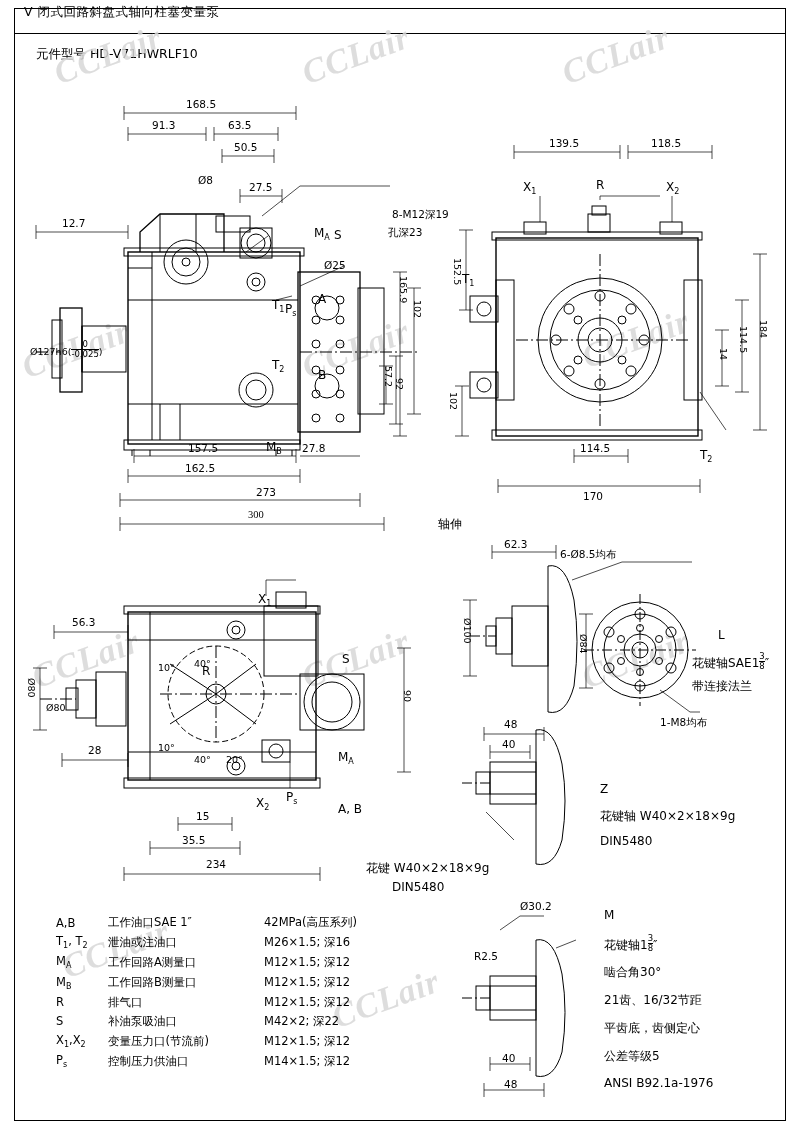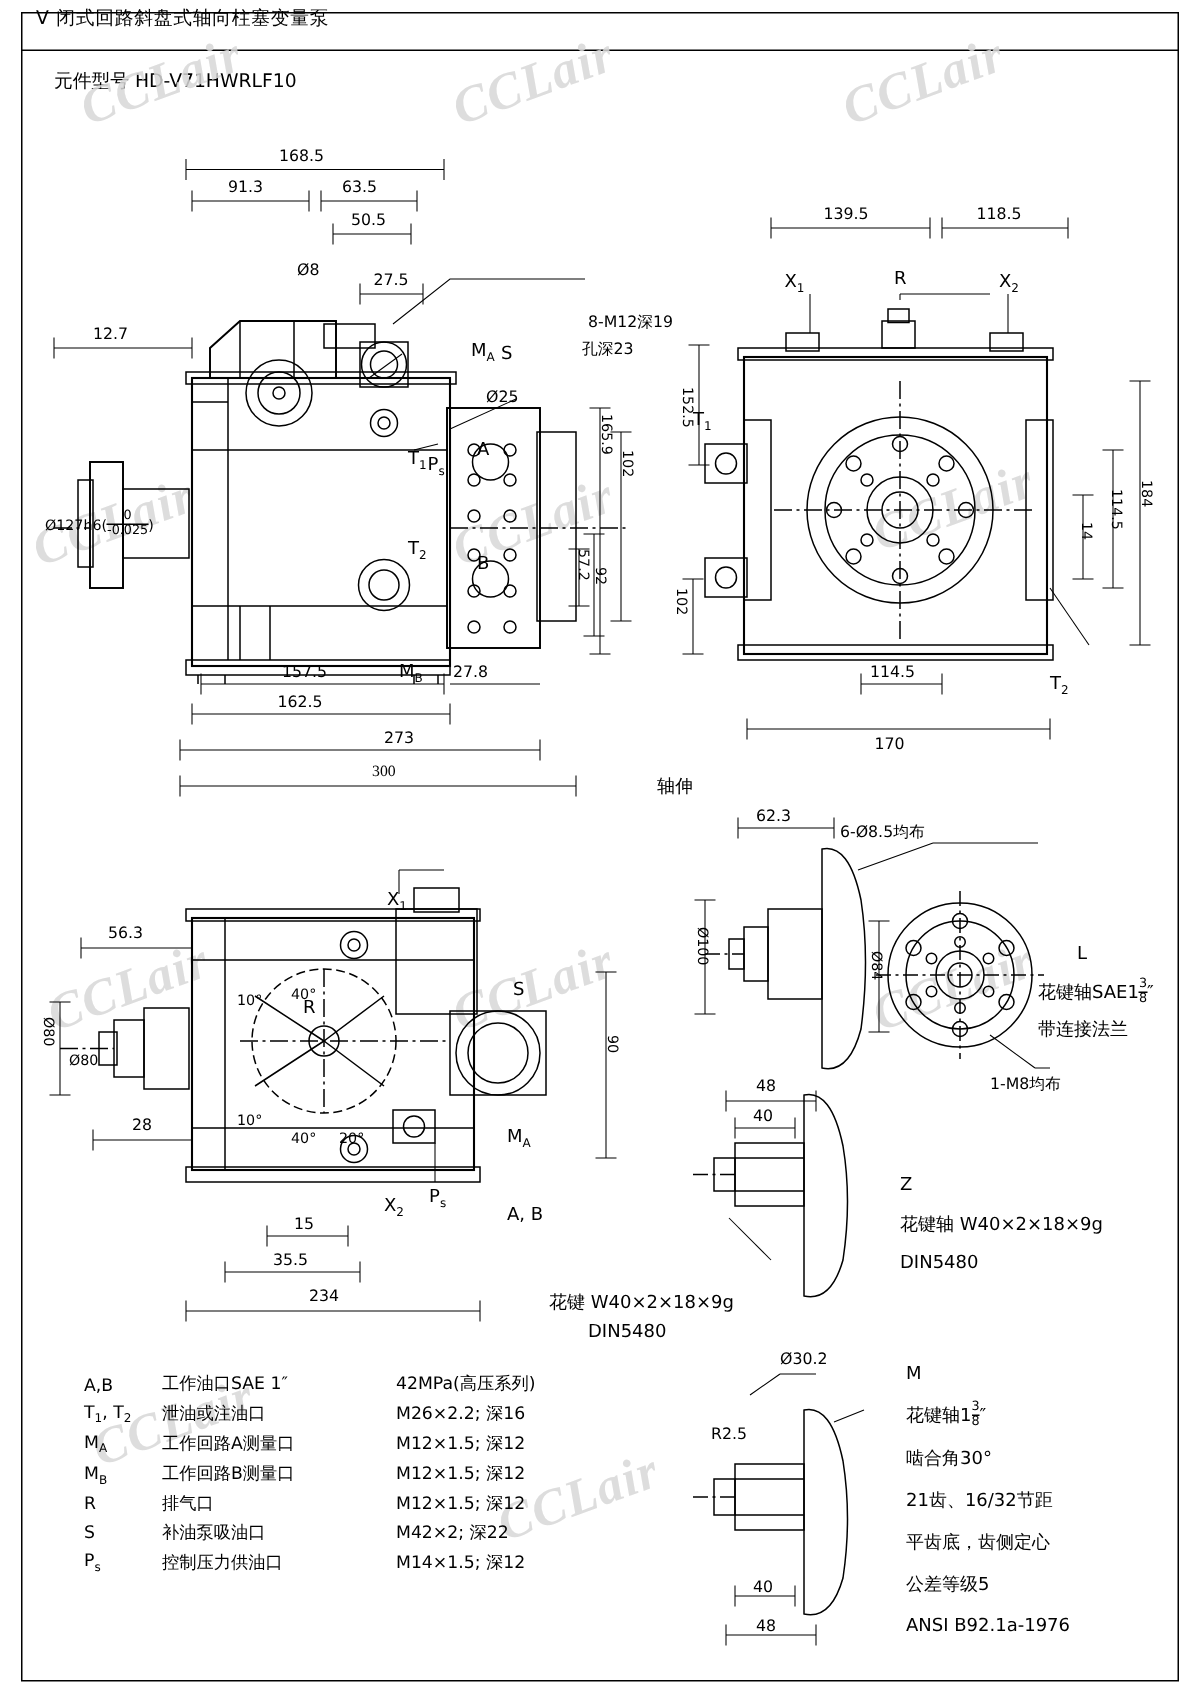--- a/index.html
+++ b/index.html
@@ -375,21 +375,21 @@
   <table class="tbl">
     <tbody>
       <tr>
         <td class="c1">A,B</td>
         <td class="c2">工作油口SAE 1″</td>
         <td class="c3">42MPa(高压系列)</td>
       </tr>
       <tr>
         <td class="c1">T<span class="sub">1</span>, T<span class="sub">2</span></td>
         <td class="c2">泄油或注油口</td>
-        <td class="c3">M26×2.2;  深16</td>
+        <td class="c3">M26×1.5;  深16</td>
       </tr>
       <tr>
         <td class="c1">M<span class="sub">A</span></td>
         <td class="c2">工作回路A测量口</td>
         <td class="c3">M12×1.5;  深12</td>
       </tr>
       <tr>
         <td class="c1">M<span class="sub">B</span></td>
         <td class="c2">工作回路B测量口</td>
         <td class="c3">M12×1.5;  深12</td>
@@ -398,20 +398,25 @@
         <td class="c1">R</td>
         <td class="c2">排气口</td>
         <td class="c3">M12×1.5;  深12</td>
       </tr>
       <tr>
         <td class="c1">S</td>
         <td class="c2">补油泵吸油口</td>
         <td class="c3">M42×2;    深22</td>
       </tr>
       <tr>
+        <td class="c1">X<span class="sub">1</span>,X<span class="sub">2</span></td>
+        <td class="c2">变量压力口(节流前)</td>
+        <td class="c3">M12×1.5;  深12</td>
+      </tr>
+      <tr>
         <td class="c1">P<span class="sub">s</span></td>
         <td class="c2">控制压力供油口</td>
         <td class="c3">M14×1.5;  深12</td>
       </tr>
     </tbody>
   </table>
 
 </div>
 
 </body></html>

